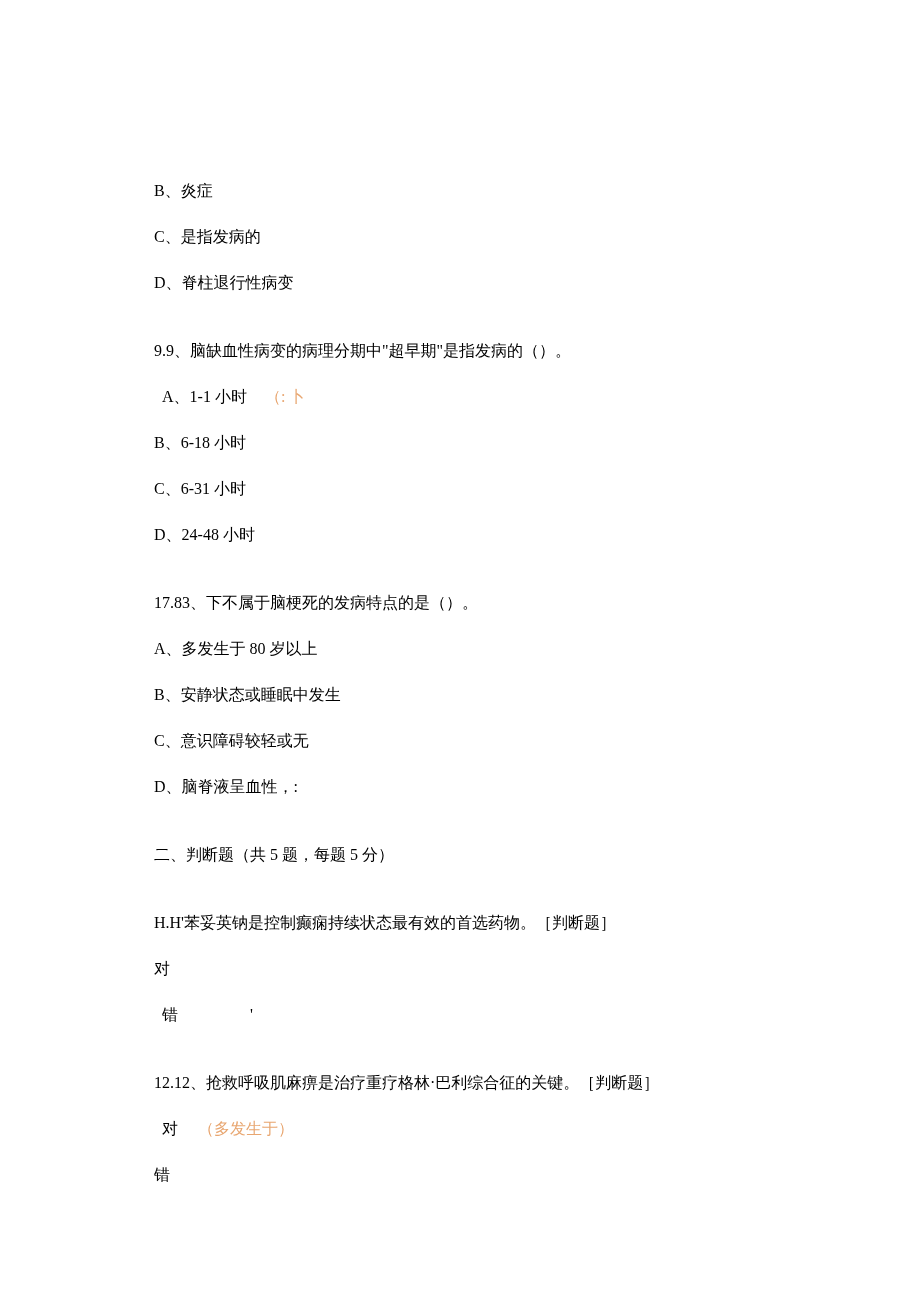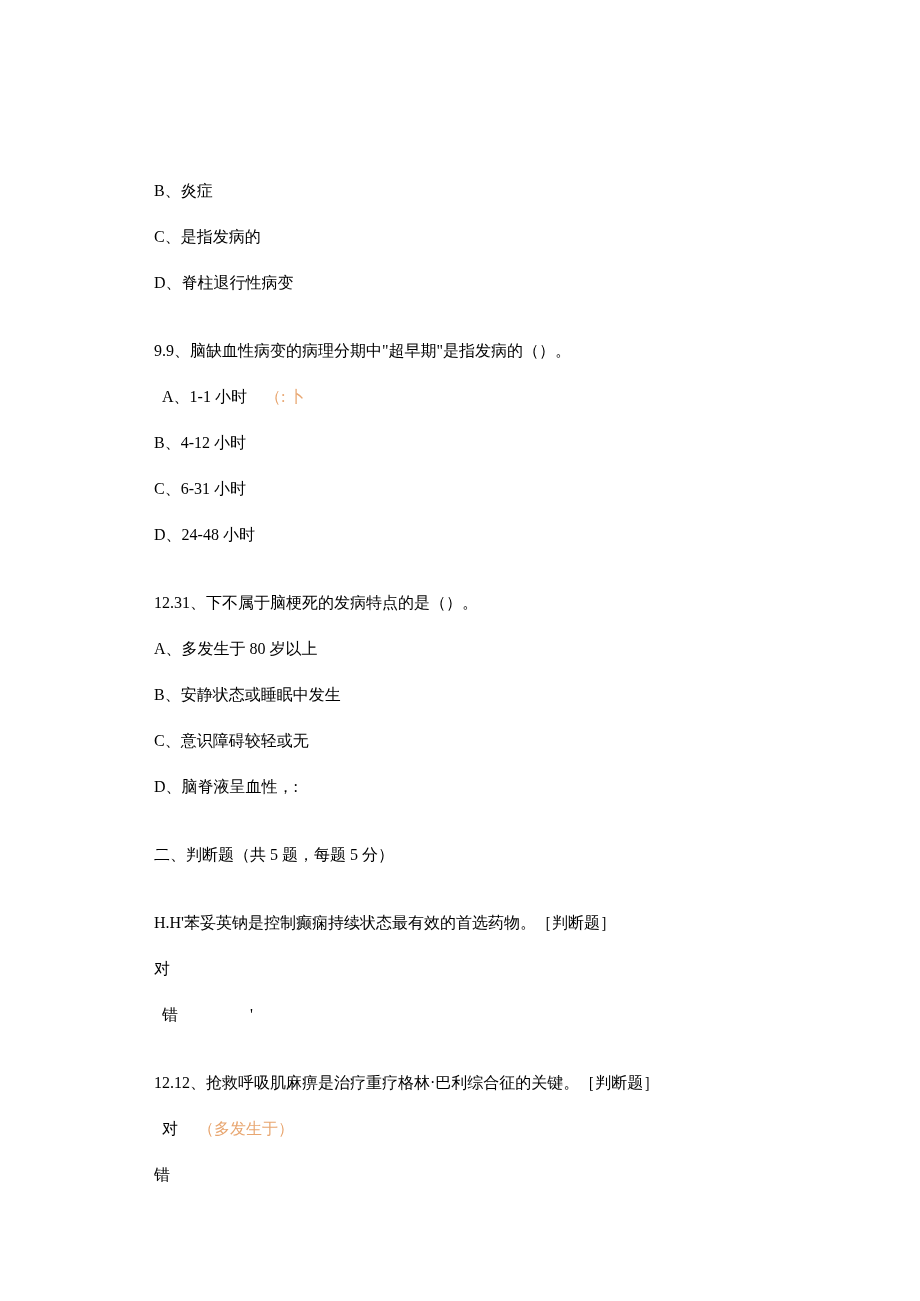--- a/index.html
+++ b/index.html
@@ -36,25 +36,25 @@
 
 <div class="line">B、炎症</div>
 <div class="line">C、是指发病的</div>
 <div class="line section-gap">D、脊柱退行性病变</div>
 
 <div class="line">9.9、脑缺血性病变的病理分期中"超早期"是指发病的（）。</div>
 <div class="line">
   <span>A、1-1 小时</span>
   <span class="tick">（:  卜</span>
 </div>
-<div class="line">B、4-12 小时</div>
+<div class="line">B、6-18 小时</div>
 <div class="line">C、6-31 小时</div>
 <div class="line section-gap">D、24-48 小时</div>
 
-<div class="line">12.31、下不属于脑梗死的发病特点的是（）。</div>
+<div class="line">17.83、下不属于脑梗死的发病特点的是（）。</div>
 <div class="line">A、多发生于 80 岁以上</div>
 <div class="line">B、安静状态或睡眠中发生</div>
 <div class="line">C、意识障碍较轻或无</div>
 <div class="line section-gap">D、脑脊液呈血性，:</div>
 
 <div class="line section-gap">二、判断题（共 5 题，每题 5 分）</div>
 
 <div class="line">H.H'苯妥英钠是控制癫痫持续状态最有效的首选药物。［判断题］</div>
 <div class="line">对</div>
 <div class="line section-gap">

